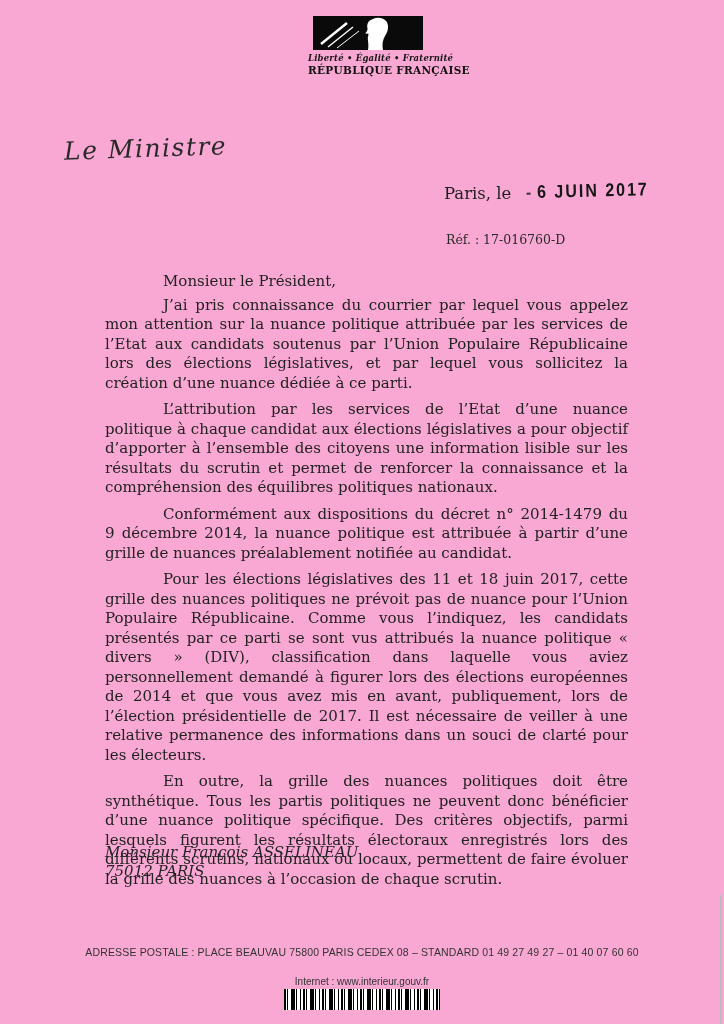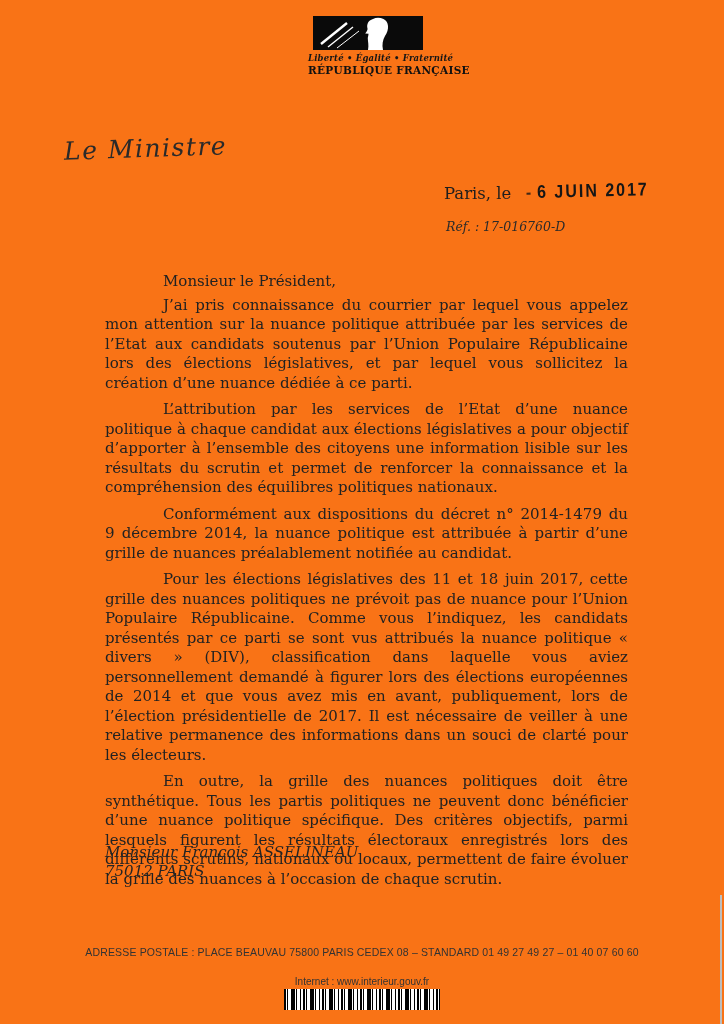--- a/index.html
+++ b/index.html
@@ -1,20 +1,20 @@
 <!DOCTYPE html>
 <html lang="fr"><head>
 <meta charset="utf-8">
 <style>
   html, body { margin:0; padding:0; background:#888; }
   .page {
     position:relative;
     width:724px; height:1024px;
     margin:0 auto;
-    background:#f97316;
+    background:#f9a8d4;
     overflow:hidden;
     font-family:"DejaVu Serif", serif;
     color:#222222;
   }
 
   
   .logo-wrap { position:absolute; top:16px; left:308px; width:120px; text-align:center; }
   .logo-box { width:110px; height:34px; background:#0a0a0a; margin:0 auto; display:block; }
   .logo-motto {
     margin-top:3px; font-size:8.5px; font-weight:bold; font-style:italic;
@@ -41,22 +41,22 @@
   .dateline { position:absolute; top:184px; left:444px; white-space:nowrap; }
   .dateline .place { font-size:16.5px; color:#1e1e1e;margin-top:24px; }
   .stamp {
     display:inline-block; margin-left:10px;
     font-family:"Liberation Sans", sans-serif; font-weight:bold;
     font-size:16px; letter-spacing:2px; color:#161616;
     transform:rotate(-1.5deg) scaleY(1.15); transform-origin:left bottom;
   }
   .stamp-mark { display:inline-block; margin-right:4px; opacity:.8; }
   .ref {
-    position:absolute; top:219px; left:446px;
-    font-style:italic; font-size:12.5px; color:#2a2a2a; white-space:nowrap;
+    position:absolute; top:232px; left:446px;
+    font-size:12.5px; color:#2a2a2a; white-space:nowrap;
   }
 
   
   .body-text {
     position:absolute; top:272px; left:105px; width:523px;
     font-size:15px; line-height:19.5px; text-align:justify; color:#222;
   }
   .body-text .salutation { margin:0 0 2px 0; text-indent:58px; }
   .body-text p { margin:4px 0 7px 0; text-indent:58px; }
 

